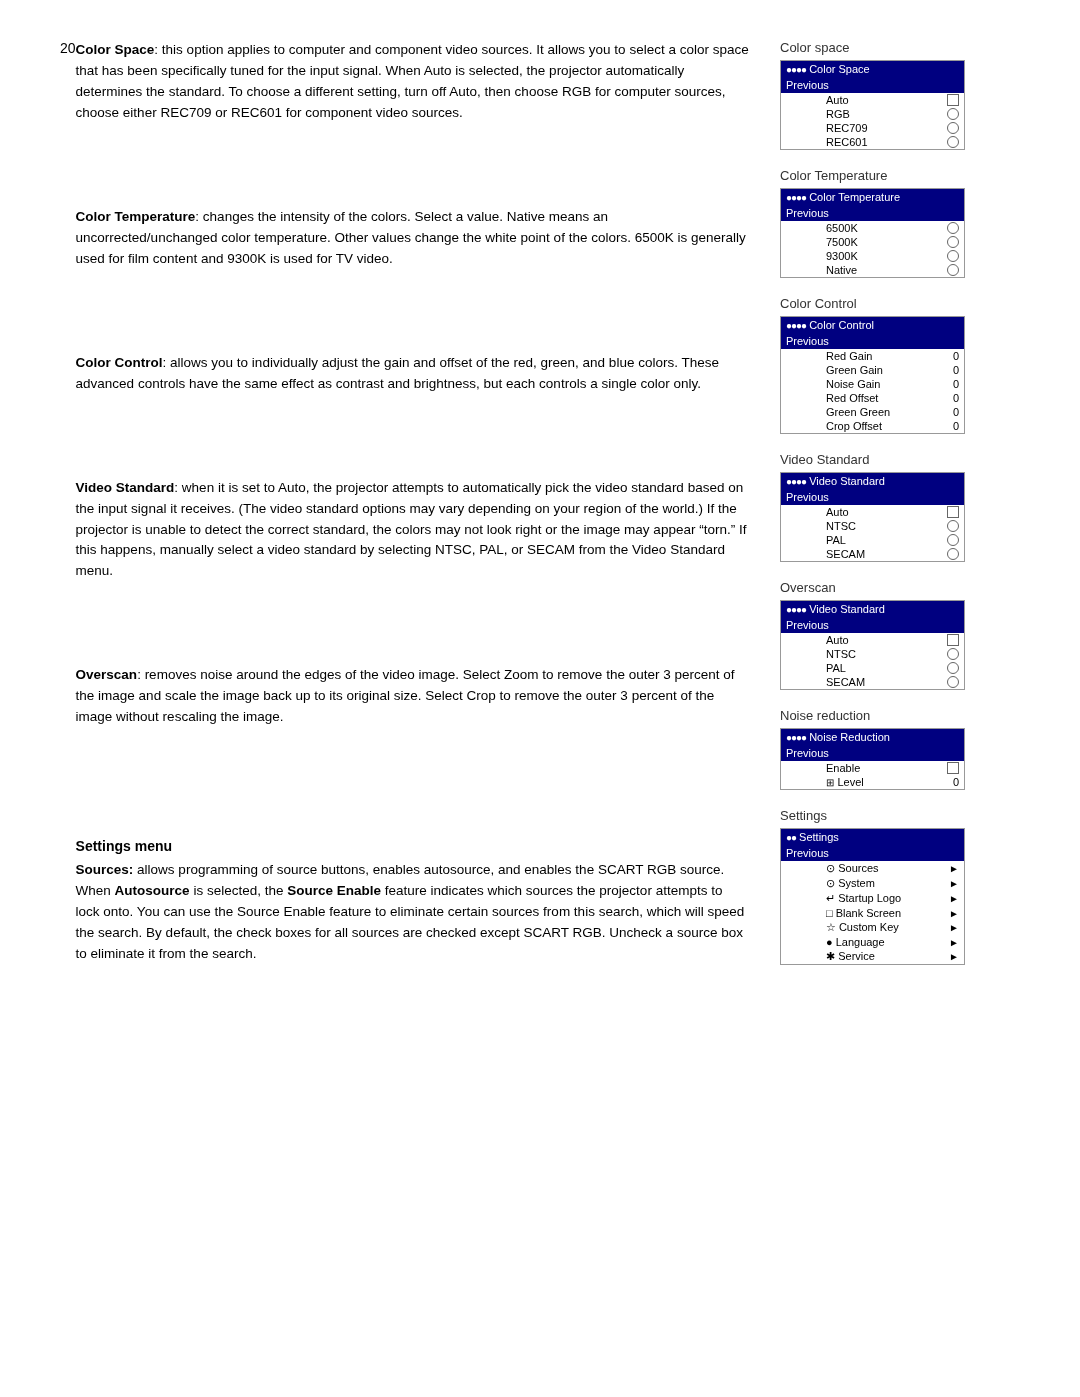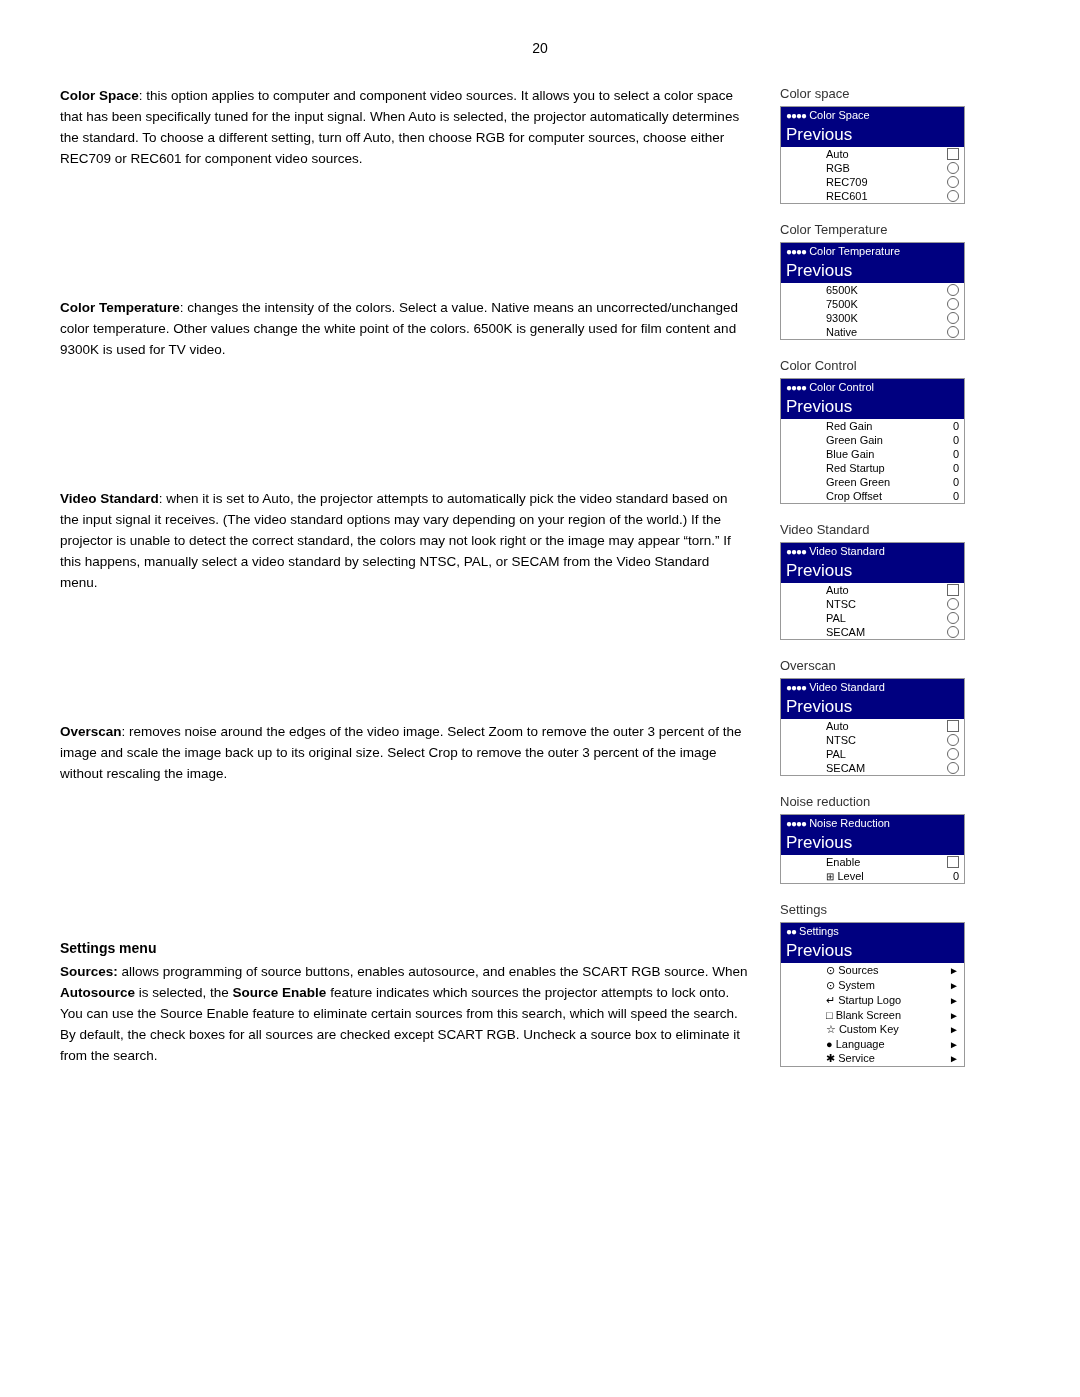--- a/index.html
+++ b/index.html
@@ -6,21 +6,21 @@
     body {
       width: 1080px;
       min-height: 1397px;
       background: #fff;
       font-family: Arial, sans-serif;
       font-size: 14px;
       color: #000;
     }
     .page {
       display: flex;
-      flex-direction: column;
+      flex-direction: row;
       padding: 40px 60px;
     }
     .page-number {
       text-align: center;
       margin-bottom: 30px;
       font-size: 14px;
     }
     .content-area {
       display: flex;
       gap: 30px;
@@ -82,21 +82,21 @@
       gap: 3px;
     }
     .menu-dots {
       font-size: 10px;
       letter-spacing: -1px;
     }
     .menu-previous {
       background: #000080;
       color: #fff;
       padding: 2px 5px;
-      font-size: 17px;
+      font-size: 11px;
     }
     .menu-item {
       display: flex;
       align-items: center;
       justify-content: space-between;
       padding: 1px 5px;
       font-size: 11px;
       border-top: none;
     }
     .menu-item .item-label { flex: 1; margin-left: 40px; }
@@ -137,20 +137,23 @@
   <div class="content-area">
 
     <div class="left-column">
       <div class="text-block">
         <p><b>Color Space</b>: this option applies to computer and component video sources. It allows you to select a color space that has been specifically tuned for the input signal. When Auto is selected, the projector automatically determines the standard. To choose a different setting, turn off Auto, then choose RGB for computer sources, choose either REC709 or REC601 for component video sources.</p>
       </div>
       <div class="text-block">
         <p><b>Color Temperature</b>: changes the intensity of the colors. Select a value. Native means an uncorrected/unchanged color temperature. Other values change the white point of the colors. 6500K is generally used for film content and 9300K is used for TV video.</p>
       </div>
       <div class="text-block">
+        <p><b>Color Control</b>: allows you to individually adjust the gain and offset of the red, green, and blue colors. These advanced controls have the same effect as contrast and brightness, but each controls a single color only.</p>
+      </div>
+      <div class="text-block">
         <p><b>Video Standard</b>: when it is set to Auto, the projector attempts to automatically pick the video standard based on the input signal it receives. (The video standard options may vary depending on your region of the world.) If the projector is unable to detect the correct standard, the colors may not look right or the image may appear “torn.” If this happens, manually select a video standard by selecting NTSC, PAL, or SECAM from the Video Standard menu.</p>
       </div>
       <div class="text-block">
         <p><b>Overscan</b>: removes noise around the edges of the video image. Select Zoom to remove the outer 3 percent of the image and scale the image back up to its original size. Select Crop to remove the outer 3 percent of the image without rescaling the image.</p>
       </div>
 
       <div class="settings-section">
         <h3>Settings menu</h3>
         <div class="text-block">
           <p><b>Sources:</b> allows programming of source buttons, enables autosource, and enables the SCART RGB source. When <b>Autosource</b> is selected, the <b>Source Enable</b> feature indicates which sources the projector attempts to lock onto. You can use the Source Enable feature to eliminate certain sources from this search, which will speed the search. By default, the check boxes for all sources are checked except SCART RGB. Uncheck a source box to eliminate it from the search.</p>
@@ -224,25 +227,25 @@
           <div class="menu-previous">Previous</div>
           <div class="menu-item">
               <span class="item-label">Red Gain</span>
               <span class="item-value">0</span>
             </div>
           <div class="menu-item">
               <span class="item-label">Green Gain</span>
               <span class="item-value">0</span>
             </div>
           <div class="menu-item">
-              <span class="item-label">Blue Gain</span>
-              <span class="item-value">0</span>
-            </div>
-          <div class="menu-item">
-              <span class="item-label">Red Startup</span>
+              <span class="item-label">Noise Gain</span>
+              <span class="item-value">0</span>
+            </div>
+          <div class="menu-item">
+              <span class="item-label">Red Offset</span>
               <span class="item-value">0</span>
             </div>
           <div class="menu-item">
               <span class="item-label">Green Green</span>
               <span class="item-value">0</span>
             </div>
           <div class="menu-item">
               <span class="item-label">Crop Offset</span>
               <span class="item-value">0</span>
             </div>

